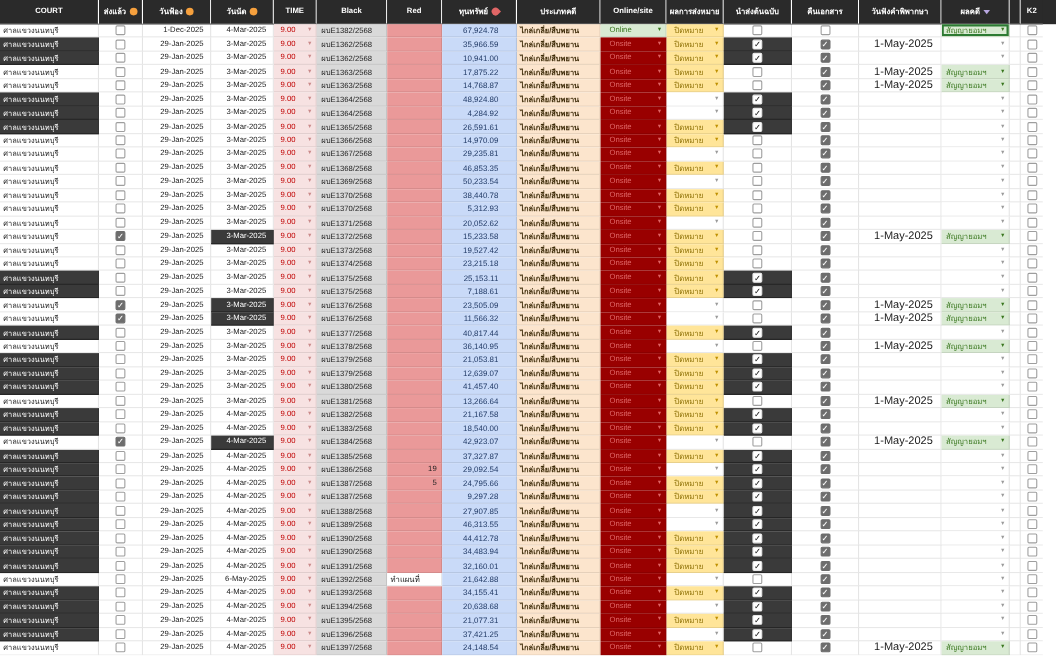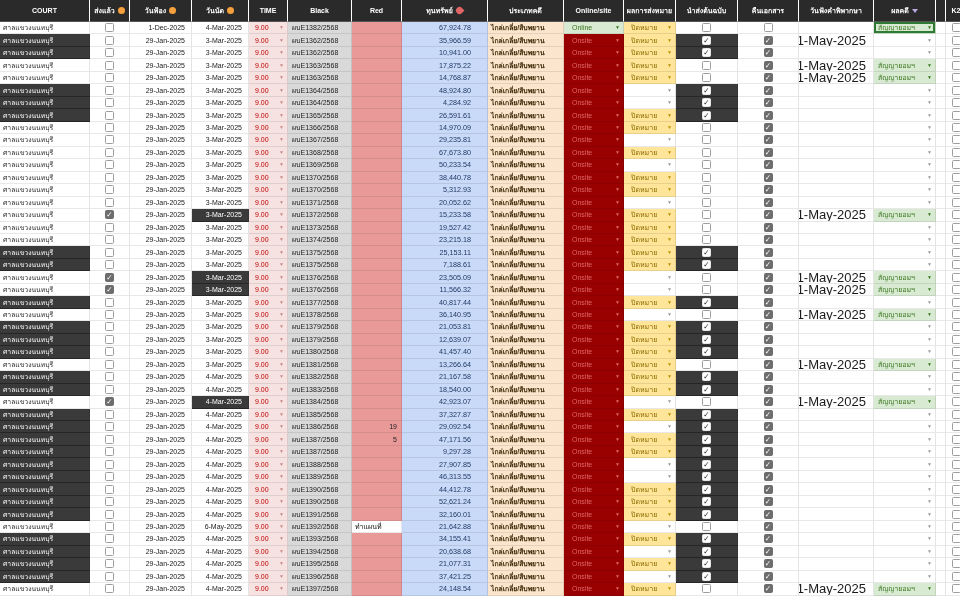--- a/index.html
+++ b/index.html
@@ -15,41 +15,41 @@
     overflow:hidden;white-space:nowrap;font-size:7px;color:#1a1a1a;
     border-right:1px solid rgba(0,0,0,0.10);
     border-bottom:1px solid rgba(0,0,0,0.09);
     flex:0 0 auto;
   }
   .h{
     justify-content:center;font-weight:bold;color:#fff;background:#2a2a2a;
     border-right:1px solid #fff;border-bottom:1px solid #555;font-size:7px;
   }
   .c0{width:90px}.c1{width:40px}.c2{width:62px}.c3{width:57px}.c4{width:39px}
-  .c5{width:64px}.c6{width:50px}.c7{width:86px}.c8{width:76px}.c9{width:60px}
+  .c5{width:64px}.c6{width:50px}.c7{width:68px}.c8{width:76px}.c9{width:60px}
   .c10{width:52px}.c11{width:62px}.c12{width:61px}.c13{width:75px}.c14{width:62px}
   .c15{width:10px}.c16{width:20px;border-right:none}
   .rt{justify-content:flex-end;padding-right:6px}
   .center{justify-content:center}
   .darkcell{background:#3a3a3a !important;color:#fff !important;border-bottom-color:#262626}
   .court{padding-left:3px;font-size:6.8px}
   .time-cell{background:#f7e2e2;color:#c00000;padding-left:6px}
   .black-cell{background:#d9d9d9;padding-left:4px;color:#222}
   .red-cell{background:#ea9999}
   .red-num{justify-content:flex-end;padding-right:4px;color:#222}
   .red-note{background:#fff;padding-left:3px;color:#111}
   .amount-cell{background:#c9daf8;color:#1f3864;justify-content:flex-end;padding-right:16px;font-size:7.2px}
   .type-cell{background:#fce5cd;font-weight:bold;color:#3d2b08;padding-left:3px;font-size:6.8px}
   .onsite{background:#990000;color:#e06666;padding-left:8px}
   .online{background:#d9ead3;color:#38761d;padding-left:8px}
   .pid{background:#ffe599;color:#8a6d00;padding-left:7px}
   .plain-dd{background:#fff;color:#888}
   .green{background:#d9ead3;color:#38761d;padding-left:4px}
   .active{box-shadow:inset 0 0 0 2px #2d7a33}
-  .jud{justify-content:flex-end;padding-right:7px;font-size:13px}
+  .jud{justify-content:flex-end;padding-right:7px;font-size:10px}
   .dd{margin-left:auto;margin-right:3px;font-size:5px;line-height:1;flex:0 0 auto}
   .cb{
     box-sizing:border-box;width:9px;height:9px;border:1px solid #9e9e9e;background:#fff;
     border-radius:1.5px;font-size:7.5px;line-height:7px;text-align:center;color:transparent;flex:0 0 auto;
   }
   .cb.on{background:#6d6d6d;border-color:#6d6d6d;color:#fff}
   .cb.on-white{background:#fff;border-color:#e6e6e6;color:#222}
   .ic{margin-left:3px;flex:0 0 auto}
   .smiley-icon{width:7px;height:7px;border-radius:50%;background:#f6a03d;display:inline-block}
   .rocket-icon{width:7px;height:7px;border-radius:50% 0 50% 50%;background:#e06666;display:inline-block;transform:rotate(45deg)}
@@ -637,21 +637,21 @@
         </div>
         <div class="cell c4 time-cell">
           <span>9.00</span>
           <div class="dd" style="color: rgb(201, 138, 138);">▼</div>
         </div>
         <div class="cell c5 black-cell">
           <span>ผบE1368/2568</span>
         </div>
         <div class="cell c6 red-cell"></div>
         <div class="cell c7 amount-cell">
-          <span>67,673.80</span>
+          <span>46,853.35</span>
         </div>
         <div class="cell c8 type-cell">
           <span>ไกล่เกลี่ย/สืบพยาน</span>
         </div>
         <div class="cell c9 onsite">
           <span>Onsite</span>
           <div class="dd" style="color: rgb(224, 102, 102);">▼</div>
         </div>
         <div class="cell c10 pid">
           <span>ปิดหมาย</span>
@@ -1802,21 +1802,21 @@
           <span>9.00</span>
           <div class="dd" style="color: rgb(201, 138, 138);">▼</div>
         </div>
         <div class="cell c5 black-cell">
           <span>ผบE1387/2568</span>
         </div>
         <div class="cell c6 red-cell red-num">
           <span>5</span>
         </div>
         <div class="cell c7 amount-cell">
-          <span>47,171.56</span>
+          <span>24,795.66</span>
         </div>
         <div class="cell c8 type-cell">
           <span>ไกล่เกลี่ย/สืบพยาน</span>
         </div>
         <div class="cell c9 onsite">
           <span>Onsite</span>
           <div class="dd" style="color: rgb(224, 102, 102);">▼</div>
         </div>
         <div class="cell c10 pid">
           <span>ปิดหมาย</span>
@@ -2050,21 +2050,21 @@
         </div>
         <div class="cell c4 time-cell">
           <span>9.00</span>
           <div class="dd" style="color: rgb(201, 138, 138);">▼</div>
         </div>
         <div class="cell c5 black-cell">
           <span>ผบE1390/2568</span>
         </div>
         <div class="cell c6 red-cell"></div>
         <div class="cell c7 amount-cell">
-          <span>52,621.24</span>
+          <span>34,483.94</span>
         </div>
         <div class="cell c8 type-cell">
           <span>ไกล่เกลี่ย/สืบพยาน</span>
         </div>
         <div class="cell c9 onsite">
           <span>Onsite</span>
           <div class="dd" style="color: rgb(224, 102, 102);">▼</div>
         </div>
         <div class="cell c10 pid">
           <span>ปิดหมาย</span>

